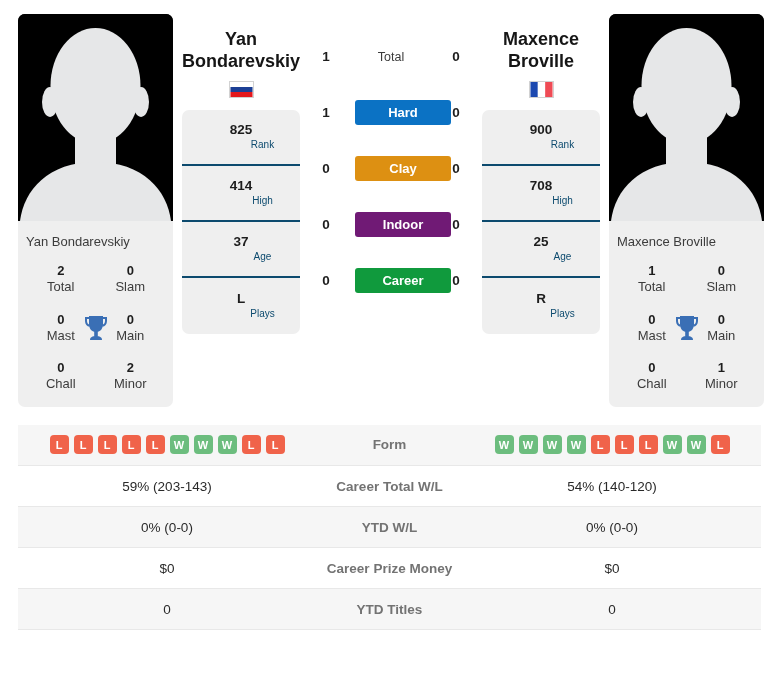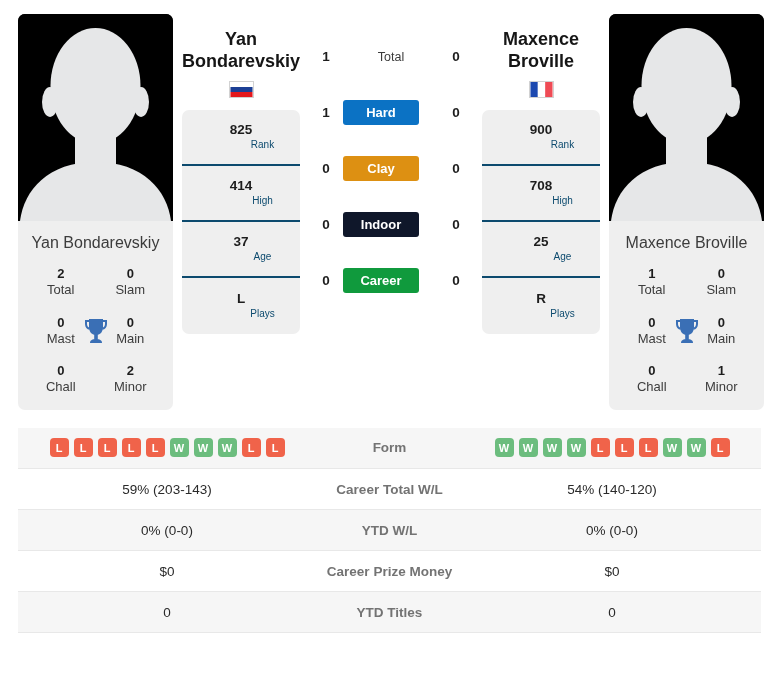--- a/index.html
+++ b/index.html
@@ -33,22 +33,22 @@
     position: relative;
   }
   .avatar-svg { display: block; width: 100%; height: 100%; }
 
   .awards-card {
     background: #efefef;
     border-radius: 0 0 7px 7px;
     padding: 9px 8px 14px 8px;
   }
   .awards-name {
-    text-align: center;
-    font-size: 16px;
+    text-align: left;
+    font-size: 13px;
     color: #3c3c3c;
     padding: 4px 0 14px 0;
     white-space: nowrap;
   }
   .awards-grid {
     display: grid;
     grid-template-columns: 1fr 1fr;
     row-gap: 16px;
     position: relative;
   }
@@ -121,27 +121,28 @@
     font-weight: bold;
     color: #1d1d1d;
   }
   .h2h-mid { width: 96px; text-align: center; }
   .h2h-label-plain {
     font-size: 12.5px;
     color: #3c3c3c;
   }
   .surf-badge {
     display: block;
-    width: 76px;
+    width: 96px;
     padding: 5px 0;
     border-radius: 3px;
     color: #ffffff;
     font-size: 13px;
     font-weight: bold;
     text-align: center;
+    margin-left: 12px;
   }
 
   
   .cmp-table {
     width: 743px;
     margin: 18px auto 0 auto;
     border-collapse: collapse;
   }
   .cmp-table tr { border-bottom: 1px solid #e8e8e8; }
   .cmp-table tr.shade { background: #f6f6f6; }
@@ -281,21 +282,21 @@
       <div class="h2h-row">
         <div class="h2h-num">0</div>
         <div class="h2h-mid">
           <span class="surf-badge" id="badge-clay" style="background: rgb(221, 144, 18);">Clay</span>
         </div>
         <div class="h2h-num">0</div>
       </div>
       <div class="h2h-row">
         <div class="h2h-num">0</div>
         <div class="h2h-mid">
-          <span class="surf-badge" id="badge-indoor" style="background: #0f172a;">Indoor</span>
+          <span class="surf-badge" id="badge-indoor" style="background: #701a75;">Indoor</span>
         </div>
         <div class="h2h-num">0</div>
       </div>
       <div class="h2h-row">
         <div class="h2h-num">0</div>
         <div class="h2h-mid">
           <span class="surf-badge" id="badge-grass" style="background: rgb(16, 154, 61);">Career</span>
         </div>
         <div class="h2h-num">0</div>
       </div>

